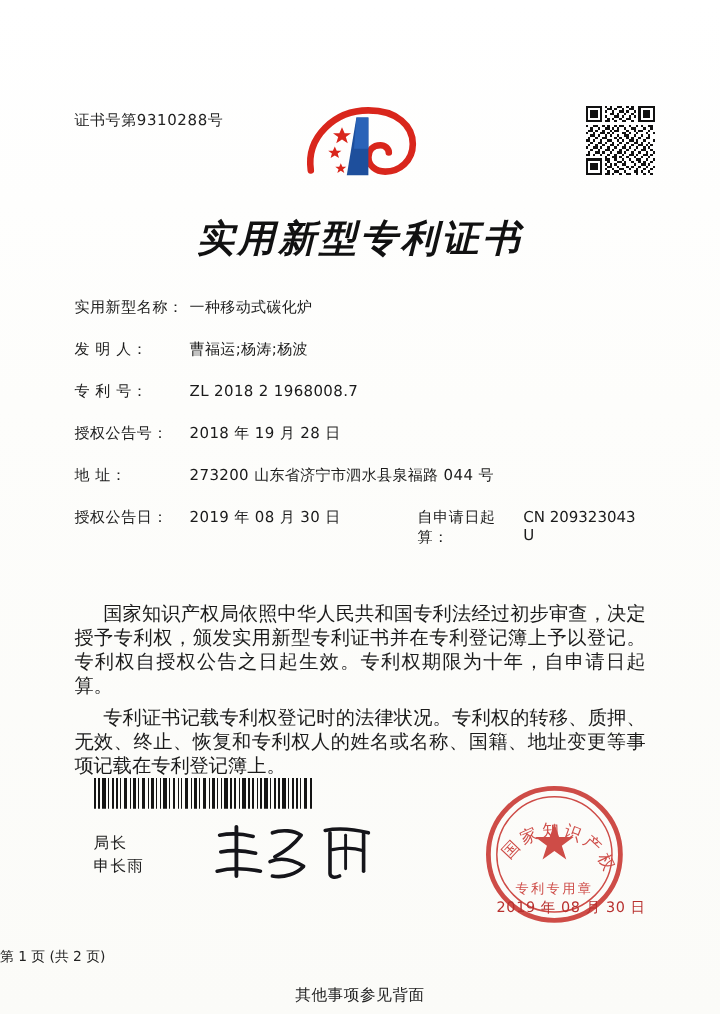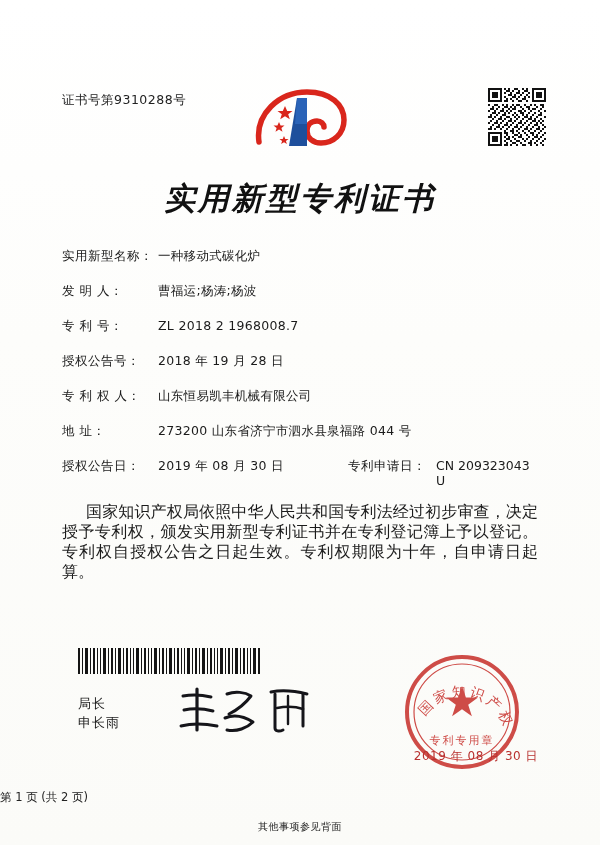--- a/index.html
+++ b/index.html
@@ -174,21 +174,21 @@
     left: 0; right: 0;
     top: 790px;
     font-size: 11.5px;
     color: #222;
   }
   .footnote {
     position: absolute;
     left: 0; right: 0;
     top: 820px;
     text-align: center;
-    font-size: 10px;
+    font-size: 13px;
     color: #222;
     letter-spacing: 0.5px;
   }
 </style>
 </head>
 <body>
 
 <div class="page">
 
   <div class="cert-number">证书号第9310288号</div>
@@ -453,37 +453,34 @@
     </div>
     <div class="row">
       <span class="lbl">专 利 号：</span>
       <span class="val">ZL 2018 2 1968008.7</span>
     </div>
     <div class="row">
       <span class="lbl">授权公告号：</span>
       <span class="val">2018 年 19 月 28 日</span>
     </div>
     <div class="row">
-      <span class="lbl">专 利 权 人：</span>
-      <span class="val">山东恒易凯丰机械有限公司</span>
-    </div>
-    <div class="row">
       <span class="lbl">地        址：</span>
       <span class="val">273200  山东省济宁市泗水县泉福路 044 号</span>
     </div>
     <div class="row two">
       <span class="lbl">授权公告日：</span>
       <span class="val">2019 年 08 月 30 日</span>
-      <span class="lbl2">专利申请日：</span>
+      <span class="lbl2">自申请日起算：</span>
       <span class="val2">CN 209323043 U</span>
     </div>
   </div>
 
   <div class="paras">
     <p>国家知识产权局依照中华人民共和国专利法经过初步审查，决定授予专利权，颁发实用新型专利证书并在专利登记簿上予以登记。专利权自授权公告之日起生效。专利权期限为十年，自申请日起算。</p>
+    <p>专利证书记载专利权登记时的法律状况。专利权的转移、质押、无效、终止、恢复和专利权人的姓名或名称、国籍、地址变更等事项记载在专利登记簿上。</p>
   </div>
 
   <div class="barcode">
     <svg viewBox="0 0 182 26" width="182" height="26" shape-rendering="crispEdges">
       <g fill="#141414">
         <rect x="0" y="0" width="2" height="26"></rect>
           <rect x="4" y="0" width="1" height="26"></rect>
         <rect x="7" y="0" width="3" height="26"></rect>
           <rect x="12" y="0" width="1" height="26"></rect>
         <rect x="15" y="0" width="2" height="26"></rect>

